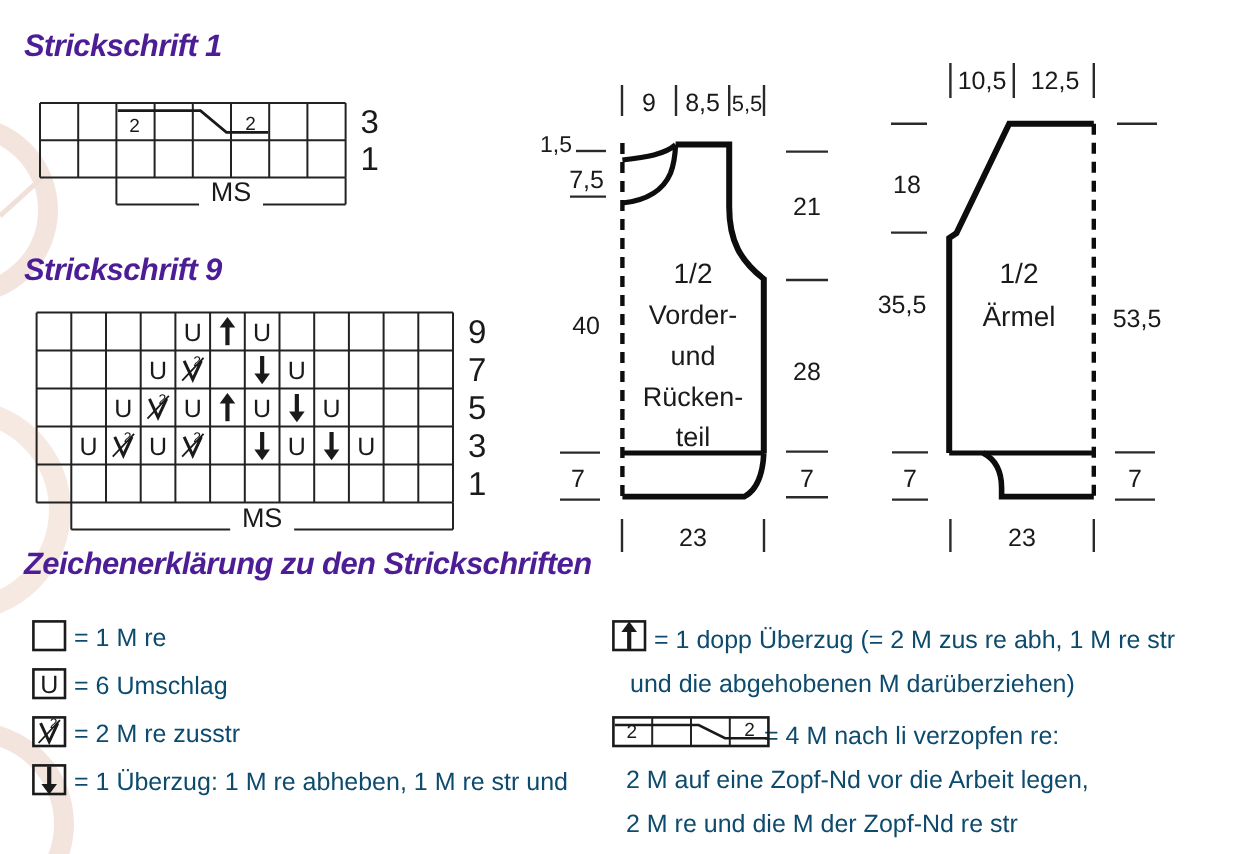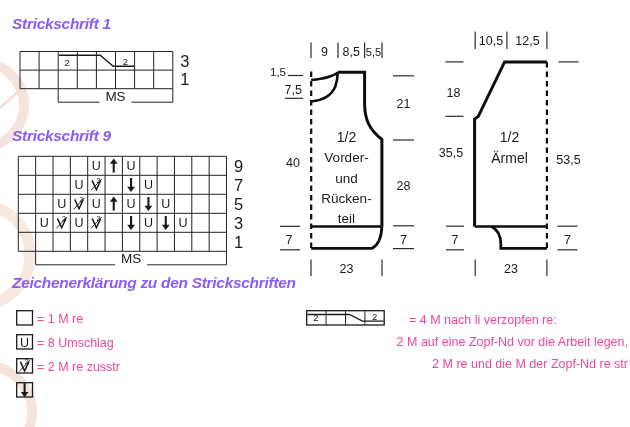--- a/index.html
+++ b/index.html
@@ -1,26 +1,26 @@
 <!DOCTYPE html>
 <html><head>
 <meta charset="utf-8">
 <style>
   *{margin:0;padding:0;box-sizing:border-box}
   html,body{width:630px;height:427px;background:#fff;overflow:hidden}
   body{position:relative;font-family:"Liberation Sans",sans-serif;color:#1a1a1a}
   svg{position:absolute;overflow:visible}
   svg text{font-family:"Liberation Sans",sans-serif;fill:#1a1a1a}
   .chart-title,.legend-title{position:absolute;font-weight:bold;font-style:italic;
-    font-size:15.5px;letter-spacing:-0.3px;color:#8b5cf6;white-space:nowrap}
+    font-size:15.5px;letter-spacing:-0.3px;color:#4c1d95;white-space:nowrap}
   .gl{stroke:#222;stroke-width:1;fill:none}
   .lbx{fill:none;stroke:#1a1a1a;stroke-width:1.3}
   .outline{fill:none;stroke:#0d0d0d}
   .tick{stroke:#2a2a2a;stroke-width:1.2;fill:none}
-  .legend-col{position:absolute;font-size:12.5px;color:#ec4899}
+  .legend-col{position:absolute;font-size:12.5px;color:#0c4a6e}
   .legend-item{position:relative;margin-bottom:4px}
   .legend-item>svg{position:absolute;left:0;top:1px}
   .lline{line-height:20px;white-space:nowrap}
   #legend-right .lline{line-height:22px}
 </style>
 </head>
 <body>
 
 <svg width="120" height="427" style="left:0;top:0">
   <circle cx="-18" cy="105" r="42" fill="none" stroke="#f3e5de" stroke-width="10"></circle>
@@ -179,59 +179,71 @@
       </svg>
       <div class="lline" style="padding-left: 21px;">= 1 M re</div>
     </div>
     <div class="legend-item">
       <svg width="20" height="17">
         <rect x="0.7" y="0.7" width="15.8" height="14.3" class="lbx"></rect>
         <g>
           <text x="8.6" y="12.6" font-size="12.5" text-anchor="middle">U</text>
         </g>
       </svg>
-      <div class="lline" style="padding-left: 21px;">= 8 Umschlag</div>
+      <div class="lline" style="padding-left: 21px;">= 6 Umschlag</div>
     </div>
     <div class="legend-item">
       <svg width="20" height="17">
         <rect x="0.7" y="0.7" width="15.8" height="14.3" class="lbx"></rect>
         <g>
           <path d="M4.3,3.5999999999999996 L8.6,12.9 L12.899999999999999,3.5999999999999996" fill="none" stroke="#1a1a1a" stroke-width="1.5"></path>
           <line x1="3.3" y1="13.5" x2="14" y2="2.0999999999999996" stroke="#1a1a1a" stroke-width="0.9"></line>
           <text x="10.8" y="6.1" font-size="7" text-anchor="middle">2</text>
         </g>
       </svg>
       <div class="lline" style="padding-left: 21px;">= 2 M re zusstr</div>
     </div>
     <div class="legend-item">
       <svg width="20" height="17">
         <rect x="0.7" y="0.7" width="15.8" height="14.3" class="lbx"></rect>
         <g>
           <line x1="8.6" y1="1.2000000000000002" x2="8.6" y2="11.2" stroke="#1a1a1a" stroke-width="2.1"></line>
           <polygon points="4.699999999999999,10 12.5,10 8.6,15.3" fill="#1a1a1a"></polygon>
         </g>
       </svg>
+      <div class="lline" style="padding-left: 21px;">= 1 Überzug: 1 M re abheben, 1 M re str und</div>
     </div>
   </div>
 <div id="legend-right" class="legend-col" style="left:306px;top:309px;width:322px">
+    <div class="legend-item">
+      <svg width="20" height="17">
+        <rect x="0.7" y="0.7" width="15.8" height="14.3" class="lbx"></rect>
+        <g>
+          <line x1="8.6" y1="14.8" x2="8.6" y2="4.8" stroke="#1a1a1a" stroke-width="2.1"></line>
+          <polygon points="4.699999999999999,6 12.5,6 8.6,0.7000000000000002" fill="#1a1a1a"></polygon>
+        </g>
+      </svg>
+      <div class="lline" style="padding-left: 21px;">= 1 dopp Überzug (= 2 M zus re abh, 1 M re str</div>
+      <div class="lline" style="padding-left: 9px;">und die abgehobenen M darüberziehen)</div>
+    </div>
     <div class="legend-item">
       <svg width="82" height="17">
         <rect x="0.7" y="0.7" width="77.5" height="14.3" class="lbx"></rect>
         <line x1="20.099999999999998" y1="0.7" x2="20.099999999999998" y2="15" class="gl"></line>
         <line x1="39.5" y1="0.7" x2="39.5" y2="15" class="gl"></line>
         <line x1="58.9" y1="0.7" x2="58.9" y2="15" class="gl"></line>
         <g>
           <path d="M1.4,4.5 L43.325,4.5 L56.5,11.1 L77.7,11.1" fill="none" stroke="#1a1a1a" stroke-width="1.3"></path>
           <text x="9.844999999999999" y="10.8" font-size="9.5" text-anchor="middle">2</text>
           <text x="68.745" y="9.8" font-size="9.5" text-anchor="middle">2</text>
         </g>
       </svg>
-      <div class="lline" style="padding-left: 103px;">= 4 M nach li verzopfen re:</div>
-      <div class="lline" style="padding-left: 7px; text-align: right;">2 M auf eine Zopf-Nd vor die Arbeit legen,</div>
-      <div class="lline" style="padding-left: 7px; text-align: right;">2 M re und die M der Zopf-Nd re str</div>
+      <div class="lline" style="padding-left: 76px;">= 4 M nach li verzopfen re:</div>
+      <div class="lline" style="padding-left: 7px;">2 M auf eine Zopf-Nd vor die Arbeit legen,</div>
+      <div class="lline" style="padding-left: 7px;">2 M re und die M der Zopf-Nd re str</div>
     </div>
   </div>
 
 <svg width="630" height="427" viewBox="0 0 630 427" style="left:0;top:0">
 
   <g>
 
     <line x1="311.2" y1="71.5" x2="311.2" y2="248.5" class="outline" stroke-width="2.2" stroke-dasharray="5.5 4"></line>
     <path d="M311.2,80 C323,78.6 332.5,77.2 337.8,72.4" class="outline" stroke-width="2.6"></path>
     <path d="M311.2,101.5 C324,100.2 332,94.5 335.3,86.5 C336.8,82.5 337.6,77 337.8,72.4" class="outline" stroke-width="2.6"></path>

